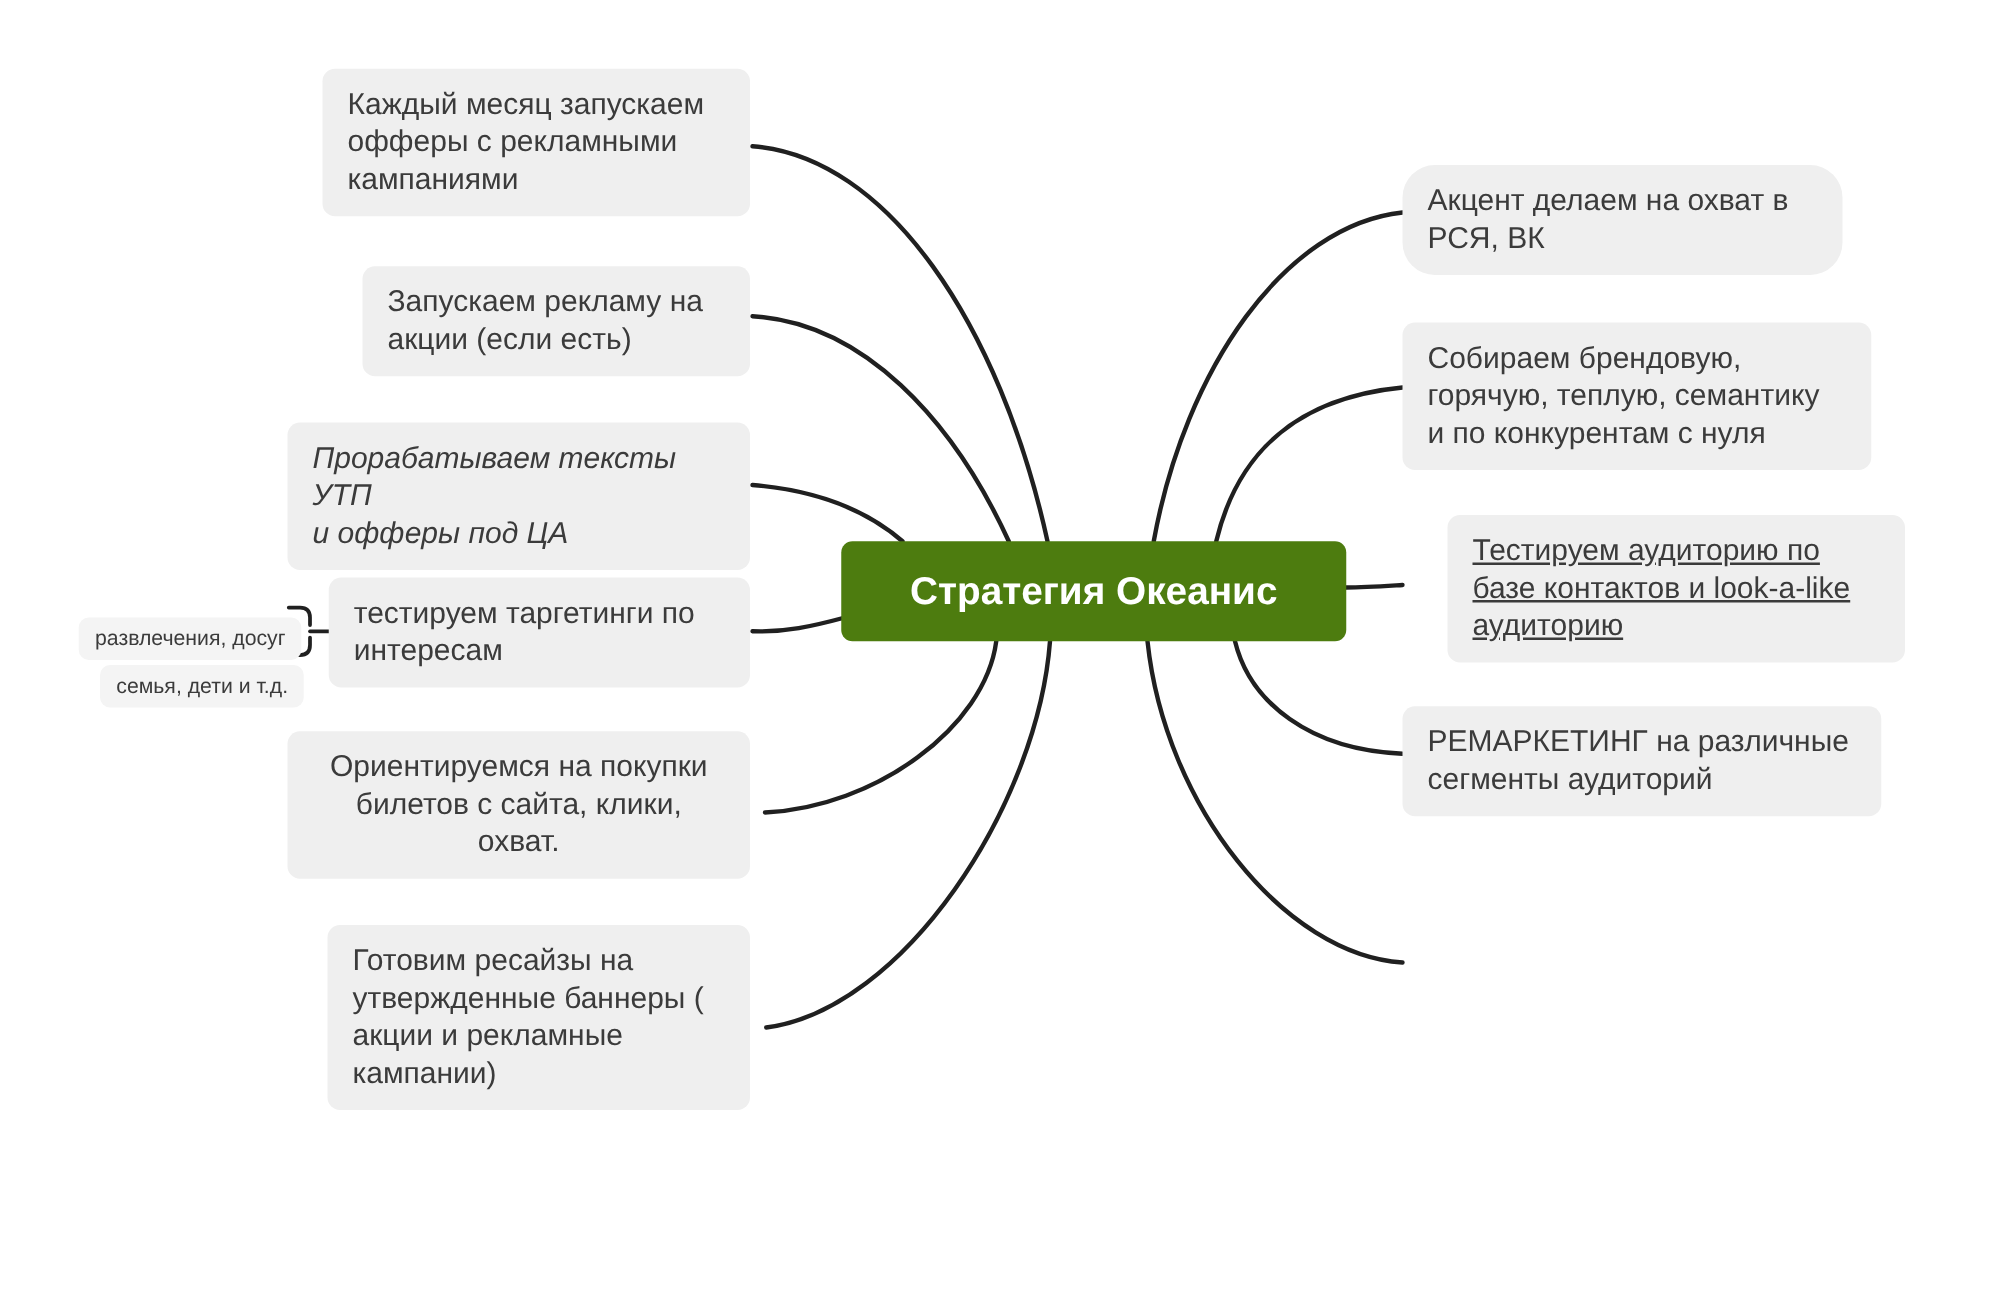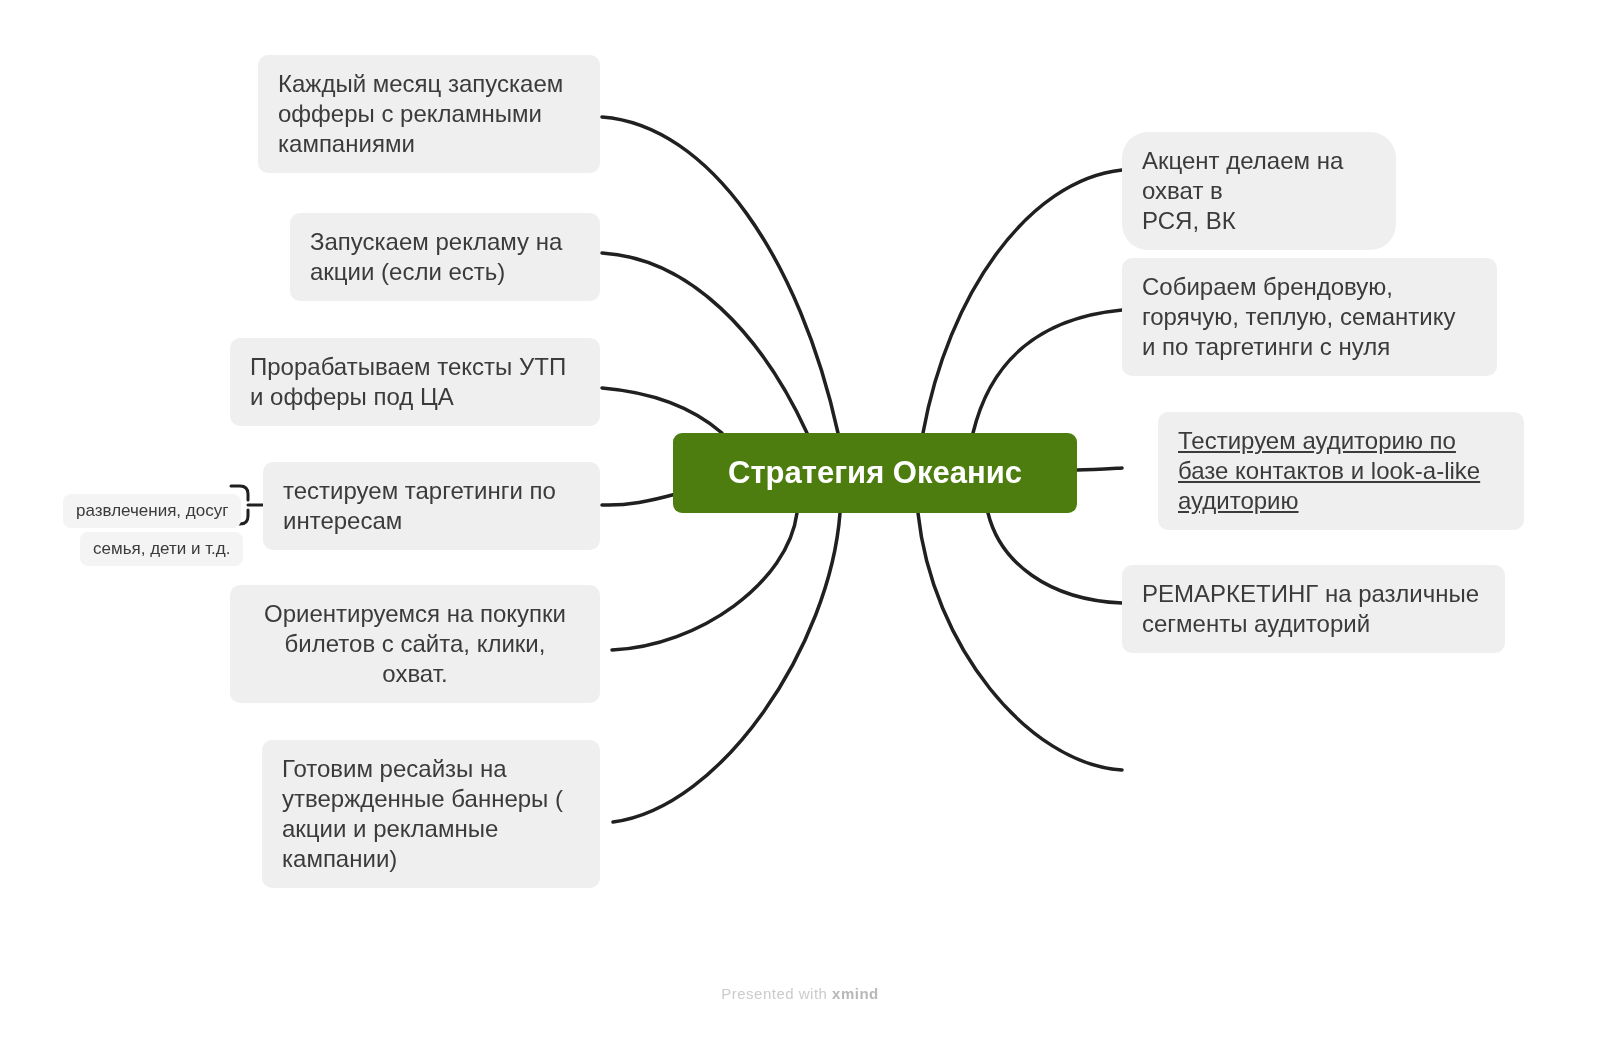--- a/index.html
+++ b/index.html
@@ -44,25 +44,25 @@
     background:#4d7c0f;
     border-radius:9px;
     color:#ffffff;
     font-size:31px;
     font-weight:bold;
     text-align:center;
     line-height:80px;
   }
   .t-l1{left:258px;top:55px;width:342px;}
   .t-l2{left:290px;top:213px;width:310px;}
-  .t-l3{left:230px;top:338px;width:370px;}
+  .t-l3{left:230px;top:338px;width:370px;font-style:italic;}
   .t-l4{left:263px;top:462px;width:337px;}
   .t-l5{left:230px;top:585px;width:370px;text-align:center;}
   .t-l6{left:262px;top:740px;width:338px;}
-  .t-r1{left:1122px;top:132px;width:274px;border-radius:26px;}
+  .t-r1{left:1122px;top:132px;width:352px;border-radius:26px;}
   .t-r2{left:1122px;top:258px;width:375px;}
   .t-r3{left:1158px;top:412px;width:366px;text-decoration:underline;}
   .t-r4{left:1122px;top:565px;width:383px;}
   .t-r5{left:1122px;top:688px;width:388px;}
   .s-1{left:63px;top:470px;}
   .s-2{left:80px;top:508px;}
   .footer{
     position:absolute;
     left:0;top:985px;width:1600px;
     text-align:center;
@@ -112,25 +112,21 @@
 охват.</div>
   <div class="topic t-l6">Готовим ресайзы на
 утвержденные баннеры (
 акции и рекламные
 кампании)</div>
 
   <div class="topic t-r1">Акцент делаем на охват в
 РСЯ, ВК</div>
   <div class="topic t-r2">Собираем брендовую,
 горячую, теплую, семантику
-и по таргетинги с нуля</div>
+и по конкурентам с нуля</div>
   <div class="topic t-r3">Тестируем аудиторию по
 базе контактов и look-a-like
 аудиторию</div>
   <div class="topic t-r4">РЕМАРКЕТИНГ на различные
 сегменты аудиторий</div>
 
-  <div class="footer">
-    <span>Presented with</span>
-    <b>xmind</b>
-  </div>
 
 </div>
 
 </body></html>

